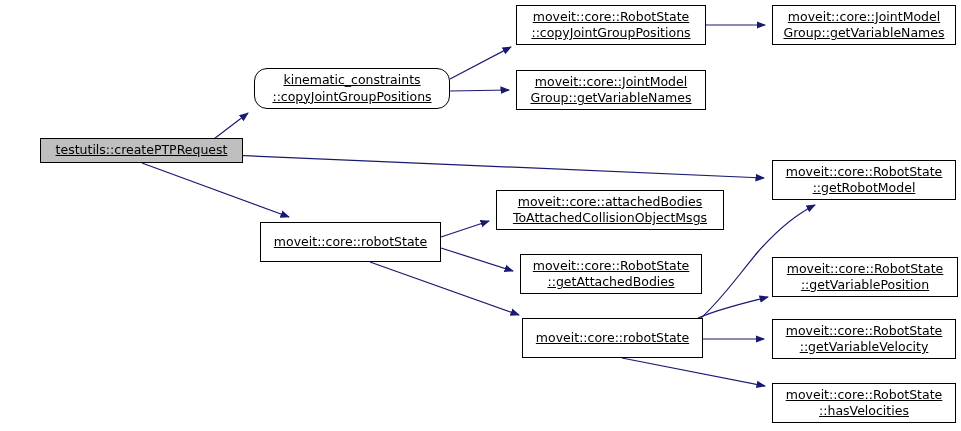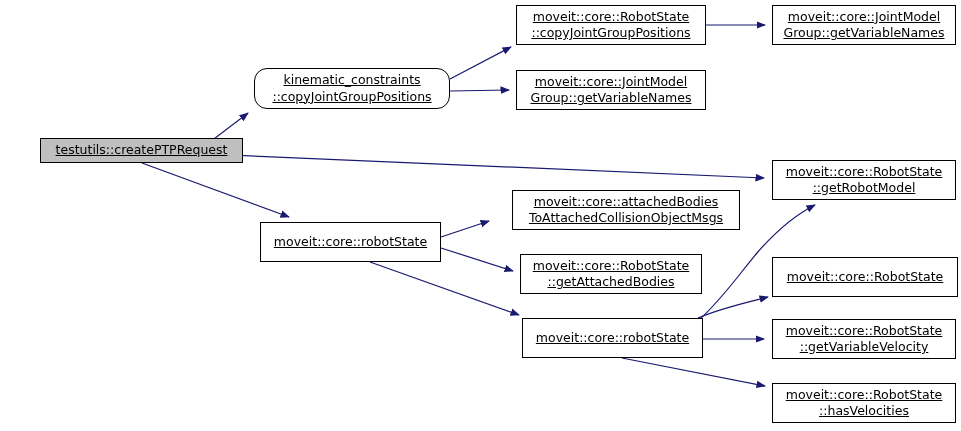--- a/index.html
+++ b/index.html
@@ -88,41 +88,42 @@
 
   <div class="node" style="left:516px; top:70px; width:190px; height:40px;">
     <div>moveit::core::JointModel</div>
     <div>Group::getVariableNames</div>
   </div>
 
   <div class="node" style="left:260px; top:222px; width:181px; height:40px;">
     <div>moveit::core::robotState</div>
   </div>
 
-  <div class="node" style="left:496px; top:190px; width:228px; height:40px;margin-left:16px;">
+  <div class="node" style="left:496px; top:190px; width:228px; height:40px;">
     <div>moveit::core::attachedBodies</div>
     <div>ToAttachedCollisionObjectMsgs</div>
   </div>
 
   <div class="node" style="left:520px; top:254px; width:182px; height:40px;">
     <div>moveit::core::RobotState</div>
     <div>::getAttachedBodies</div>
   </div>
 
   <div class="node" style="left:522px; top:318px; width:181px; height:40px;">
     <div>moveit::core::robotState</div>
   </div>
 
   <div class="node" style="left:772px; top:160px; width:184px; height:40px;">
     <div>moveit::core::RobotState</div>
     <div>::getRobotModel</div>
   </div>
 
   <div class="node" style="left:772px; top:257px; width:186px; height:40px;">
     <div>moveit::core::RobotState</div>
+    <div>::getVariablePosition</div>
   </div>
 
   <div class="node" style="left:772px; top:319px; width:184px; height:40px;">
     <div>moveit::core::RobotState</div>
     <div>::getVariableVelocity</div>
   </div>
 
   <div class="node" style="left:772px; top:383px; width:184px; height:40px;">
     <div>moveit::core::RobotState</div>
     <div>::hasVelocities</div>

